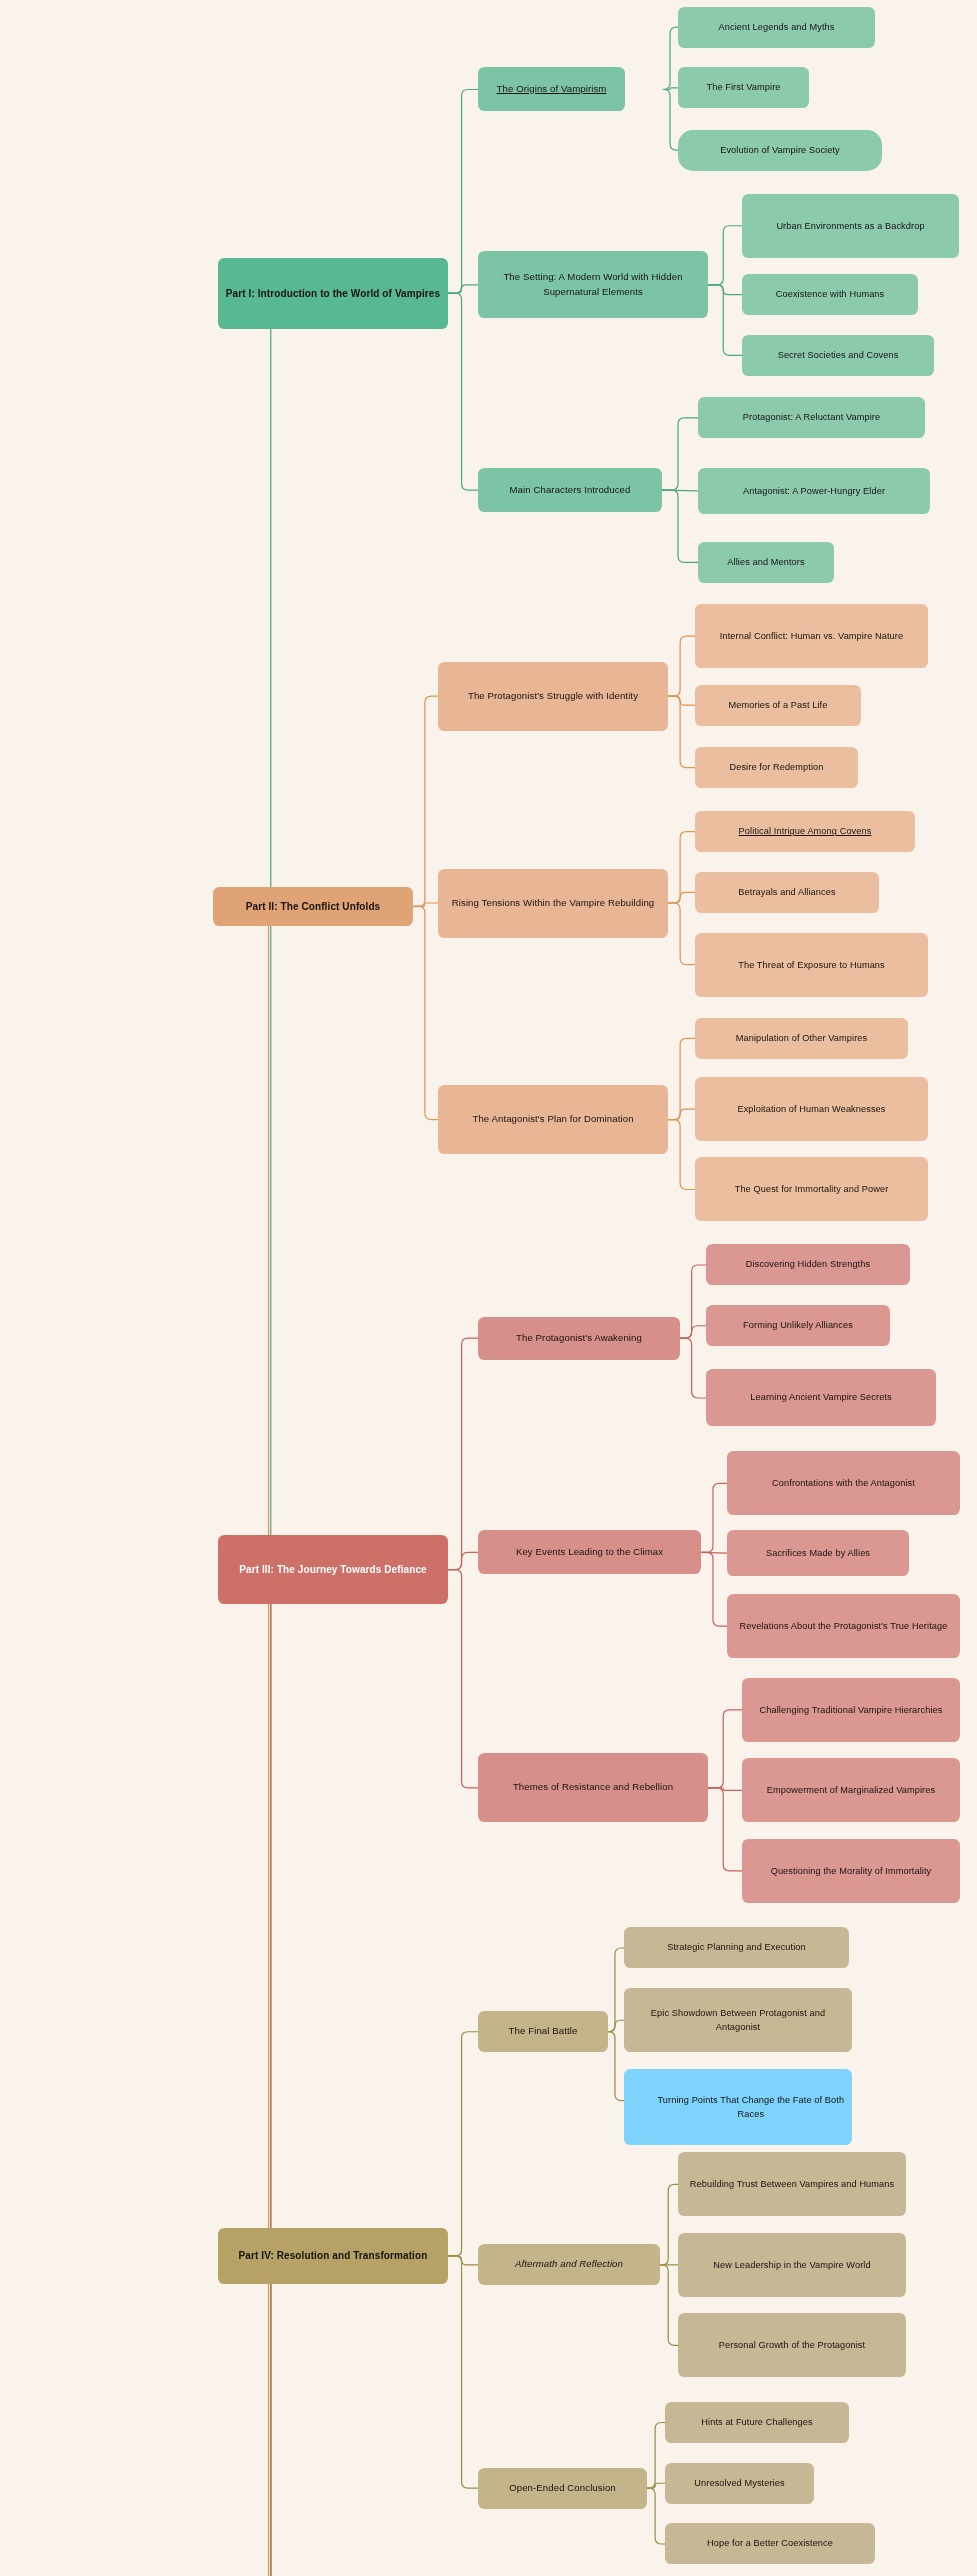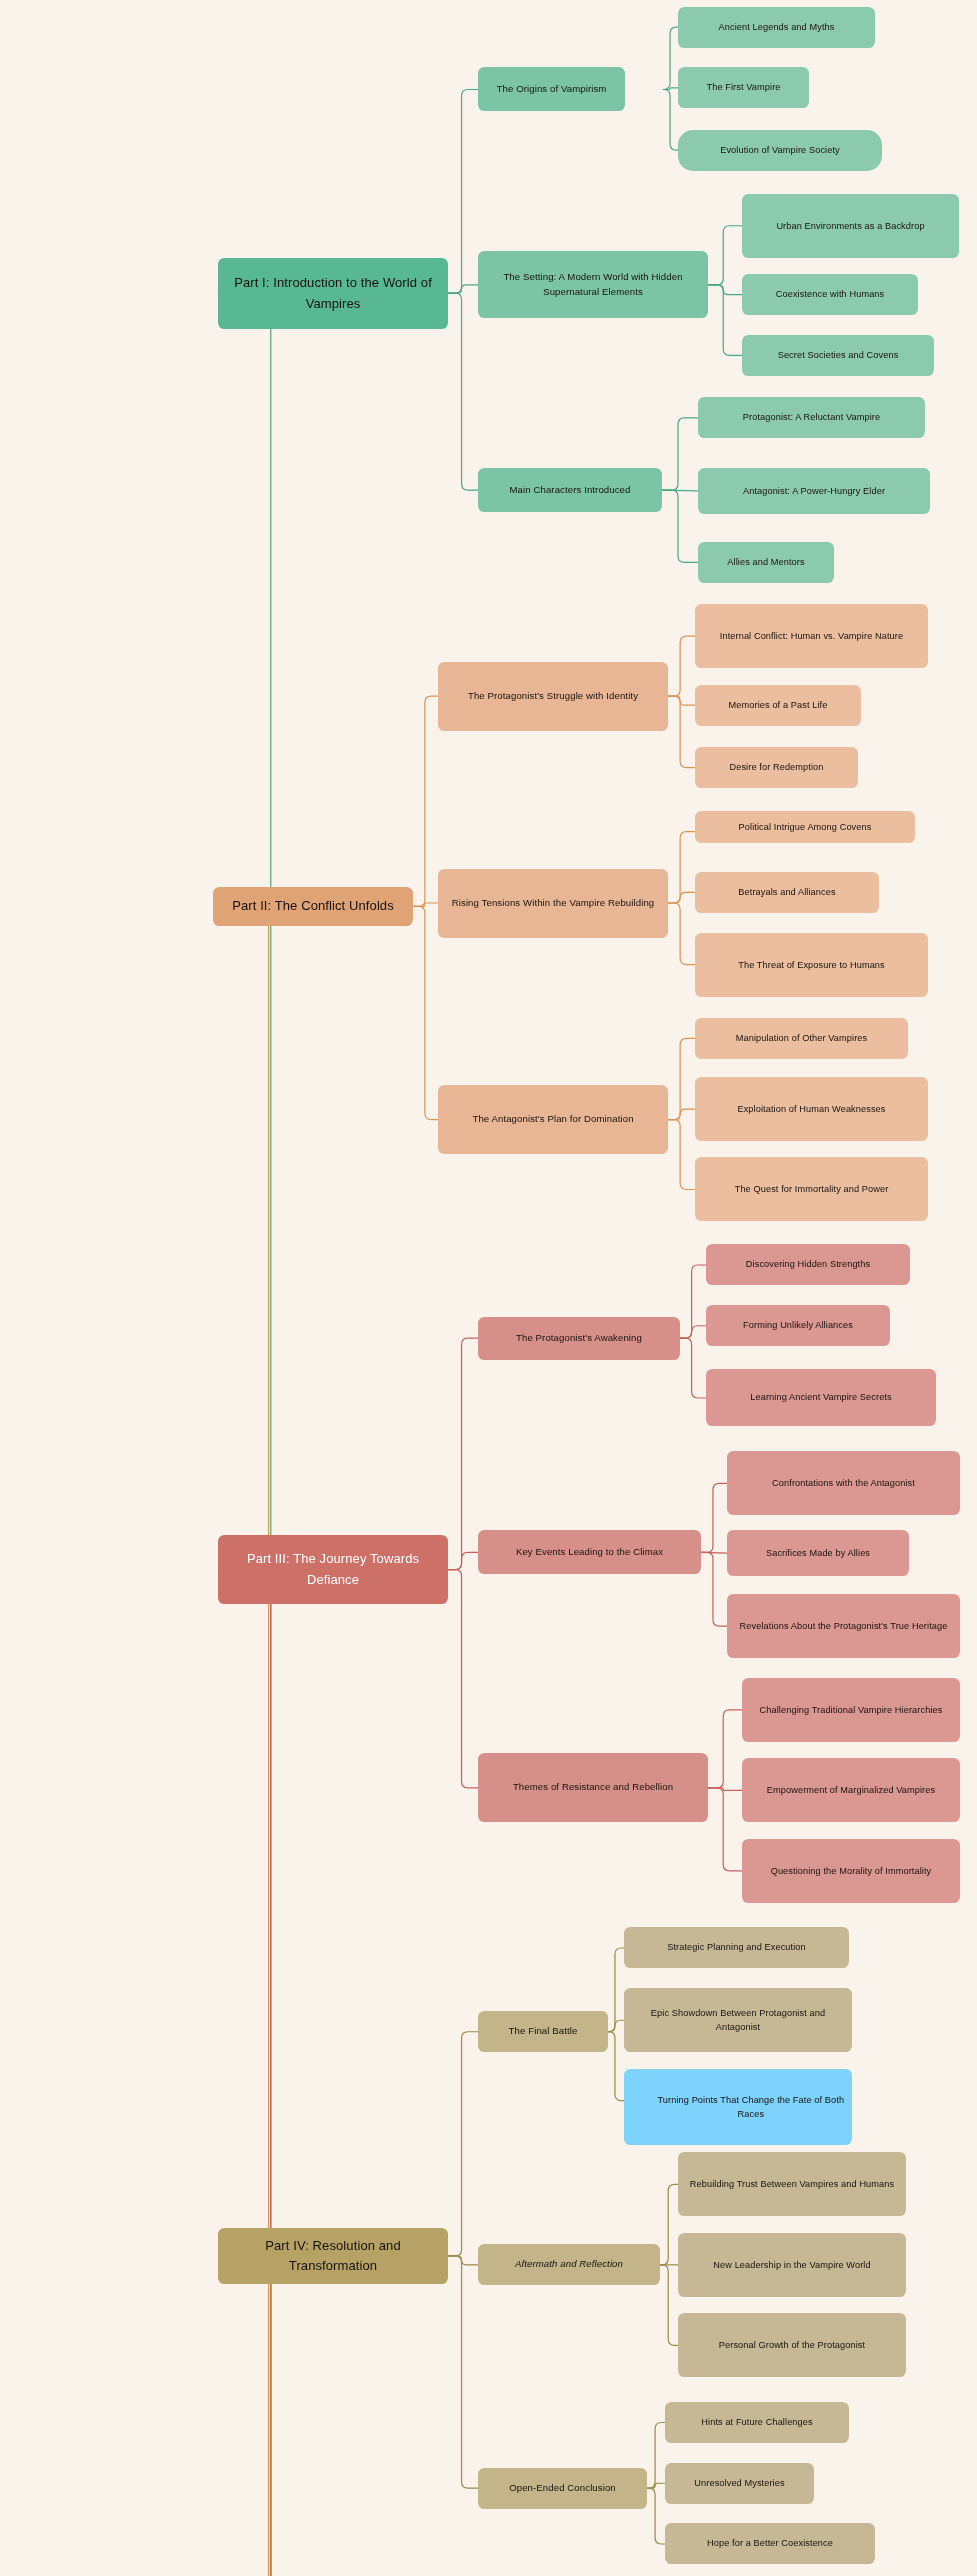--- a/index.html
+++ b/index.html
@@ -39,21 +39,21 @@
     line-height: 1.55;
     color: #18120f;
     letter-spacing: 0.1px;
     font-weight: 400;
     overflow: hidden;
   }
   .node-label {
     display: block;
     width: 100%;
   }
-  .lvl-1 { font-size: 13px; }
+  .lvl-1 { font-size: 10px; font-weight: bold; }
   .lvl-2 { font-size: 9.6px; }
   .lvl-3 { font-size: 9.2px; }
   .white-text { color: #ffffff; }
 </style>
 </head>
 <body>
 
 <div id="mindmap-root">
   <svg id="edge-layer" viewBox="0 0 1378 3633" preserveAspectRatio="none">
       <path d="M 442.34957983193283 4112.305927342256 L 372.9028571428572 4112.305927342256 Q 381.9028571428572 4112.305927342256 381.9028571428572 4103.305927342256 L 381.9028571428572 422.31453154875715 Q 381.9028571428572 413.31453154875715 390.9028571428572 413.31453154875715 L 308.02352941176474 413.31453154875715" fill="none" stroke="#4aa882" stroke-width="1.7" stroke-linecap="round"></path>
@@ -106,21 +106,21 @@
       <path d="M 931.018487394958 3194.2151051625237 L 933.4825210084034 3194.2151051625237 Q 942.4825210084034 3194.2151051625237 942.4825210084034 3203.2151051625237 L 942.4825210084034 3298.673996175908 Q 942.4825210084034 3307.673996175908 951.4825210084034 3307.673996175908 L 956.4941176470589 3307.673996175908" fill="none" stroke="#9a8b45" stroke-width="1.7" stroke-linecap="round"></path>
       <path d="M 632.2588235294119 3181.4799235181645 L 642.0181512605043 3181.4799235181645 Q 651.0181512605043 3181.4799235181645 651.0181512605043 3190.4799235181645 L 651.0181512605043 3500.121414913958 Q 651.0181512605043 3509.121414913958 660.0181512605043 3509.121414913958 L 673.9462184873951 3509.121414913958" fill="none" stroke="#9a8b45" stroke-width="1.7" stroke-linecap="round"></path>
       <path d="M 912.490756302521 3509.121414913958 L 914.9547899159664 3509.121414913958 Q 923.9547899159664 3509.121414913958 923.9547899159664 3500.121414913958 L 923.9547899159664 3425.5019120458887 Q 923.9547899159664 3416.5019120458887 932.9547899159664 3416.5019120458887 L 937.966386554622 3416.5019120458887" fill="none" stroke="#9a8b45" stroke-width="1.7" stroke-linecap="round"></path>
       <path d="M 912.490756302521 3509.121414913958 L 920.4815585584139 3509.121414913958 Q 923.9547899159664 3509.121414913958 923.9547899159664 3505.6481835564055 L 923.9547899159664 3505.6481835564055 Q 923.9547899159664 3502.1749521988527 927.428021273519 3502.1749521988527 L 937.966386554622 3502.1749521988527" fill="none" stroke="#9a8b45" stroke-width="1.7" stroke-linecap="round"></path>
       <path d="M 912.490756302521 3509.121414913958 L 914.9547899159664 3509.121414913958 Q 923.9547899159664 3509.121414913958 923.9547899159664 3518.121414913958 L 923.9547899159664 3578.847992351816 Q 923.9547899159664 3587.847992351816 932.9547899159664 3587.847992351816 L 937.966386554622 3587.847992351816" fill="none" stroke="#9a8b45" stroke-width="1.7" stroke-linecap="round"></path>
     </svg>
   <div id="node-layer">
       <div class="node lvl-1" style="left: 218px; top: 258px; width: 230px; height: 71px; background: rgb(89, 184, 148);">
         <span class="node-label">Part I: Introduction to the World of Vampires</span>
       </div>
-      <div class="node lvl-2" style="left: 478px; top: 67px; width: 147px; height: 44px; background: rgb(124, 196, 166);">
+      <div class="node lvl-2" style="left: 478px; top: 67px; width: 147px; height: 44px; background: rgb(124, 196, 166); text-decoration: underline;">
         <span class="node-label">The Origins of Vampirism</span>
       </div>
       <div class="node lvl-3" style="left: 678px; top: 6.6px; width: 197px; height: 41px; background: rgb(140, 202, 174);">
         <span class="node-label">Ancient Legends and Myths</span>
       </div>
       <div class="node lvl-3" style="left: 678px; top: 67px; width: 131px; height: 41px; background: rgb(140, 202, 174);">
         <span class="node-label">The First Vampire</span>
       </div>
       <div class="node lvl-3" style="left: 678px; top: 130px; width: 204px; height: 41px; background: rgb(140, 202, 174); border-radius: 15px;">
         <span class="node-label">Evolution of Vampire Society</span>
@@ -160,21 +160,21 @@
       </div>
       <div class="node lvl-3" style="left: 695px; top: 685px; width: 166px; height: 41px; background: rgb(234, 190, 158);">
         <span class="node-label">Memories of a Past Life</span>
       </div>
       <div class="node lvl-3" style="left: 695px; top: 747px; width: 163px; height: 41px; background: rgb(234, 190, 158);">
         <span class="node-label">Desire for Redemption</span>
       </div>
       <div class="node lvl-2" style="left: 438px; top: 869px; width: 230px; height: 69px; background: rgb(232, 182, 149);">
         <span class="node-label">Rising Tensions Within the Vampire Rebuilding</span>
       </div>
-      <div class="node lvl-3" style="left: 695px; top: 811px; width: 220px; height: 32px; background: rgb(234, 190, 158);">
+      <div class="node lvl-3" style="left: 695px; top: 811px; width: 220px; height: 41px; background: rgb(234, 190, 158); text-decoration: underline;">
         <span class="node-label">Political Intrigue Among Covens</span>
       </div>
       <div class="node lvl-3" style="left: 695px; top: 872px; width: 184px; height: 41px; background: rgb(234, 190, 158);">
         <span class="node-label">Betrayals and Alliances</span>
       </div>
       <div class="node lvl-3" style="left: 695px; top: 933px; width: 233px; height: 64px; background: rgb(234, 190, 158);">
         <span class="node-label">The Threat of Exposure to Humans</span>
       </div>
       <div class="node lvl-2" style="left: 438px; top: 1085px; width: 230px; height: 69px; background: rgb(232, 182, 149);">
         <span class="node-label">The Antagonist's Plan for Domination</span>

